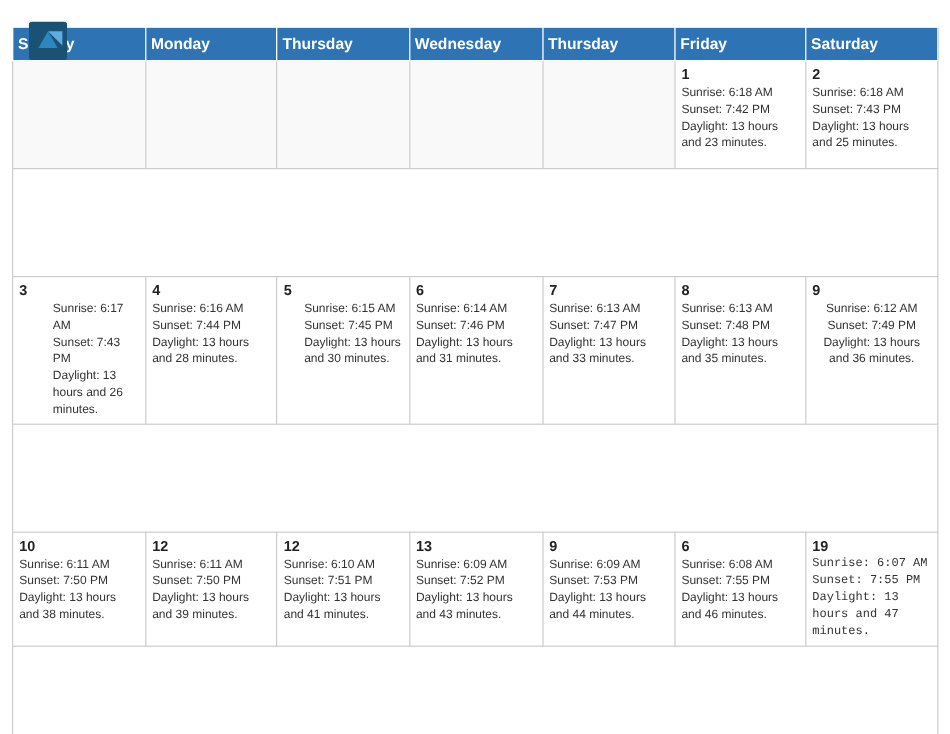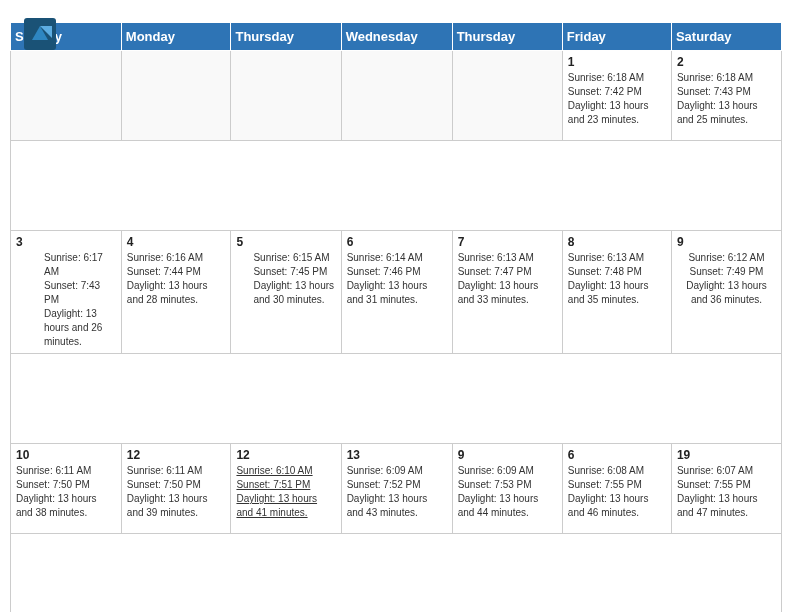--- a/index.html
+++ b/index.html
@@ -199,21 +199,21 @@
 Daylight: 13 hours and 38 minutes.</div>
             </td>
             <td>
               <span class="day-num">12</span>
               <div class="day-info" style="white-space: pre-line;">Sunrise: 6:11 AM
 Sunset: 7:50 PM
 Daylight: 13 hours and 39 minutes.</div>
             </td>
             <td>
               <span class="day-num">12</span>
-              <div class="day-info" style="white-space: pre-line; text-decoration: underline;">Sunrise: 6:10 AM
+              <div class="day-info" style="white-space: pre-line;">Sunrise: 6:10 AM
 Sunset: 7:51 PM
 Daylight: 13 hours and 41 minutes.</div>
             </td>
             <td>
               <span class="day-num">13</span>
               <div class="day-info" style="white-space: pre-line;">Sunrise: 6:09 AM
 Sunset: 7:52 PM
 Daylight: 13 hours and 43 minutes.</div>
             </td>
             <td>
@@ -223,21 +223,21 @@
 Daylight: 13 hours and 44 minutes.</div>
             </td>
             <td>
               <span class="day-num">6</span>
               <div class="day-info" style="white-space: pre-line;">Sunrise: 6:08 AM
 Sunset: 7:55 PM
 Daylight: 13 hours and 46 minutes.</div>
             </td>
             <td>
               <span class="day-num">19</span>
-              <div class="day-info" style="white-space: pre-line;">Sunrise: 6:07 AM
+              <div class="day-info" style="white-space: pre-line; font-family: Liberation Mono, monospace;">Sunrise: 6:07 AM
 Sunset: 7:55 PM
 Daylight: 13 hours and 47 minutes.</div>
             </td>
           </tr>
           <tr class="separator-row">
             <td colspan="7"></td>
           </tr>
           <tr>
             <td>
               <span class="day-num">17</span>

